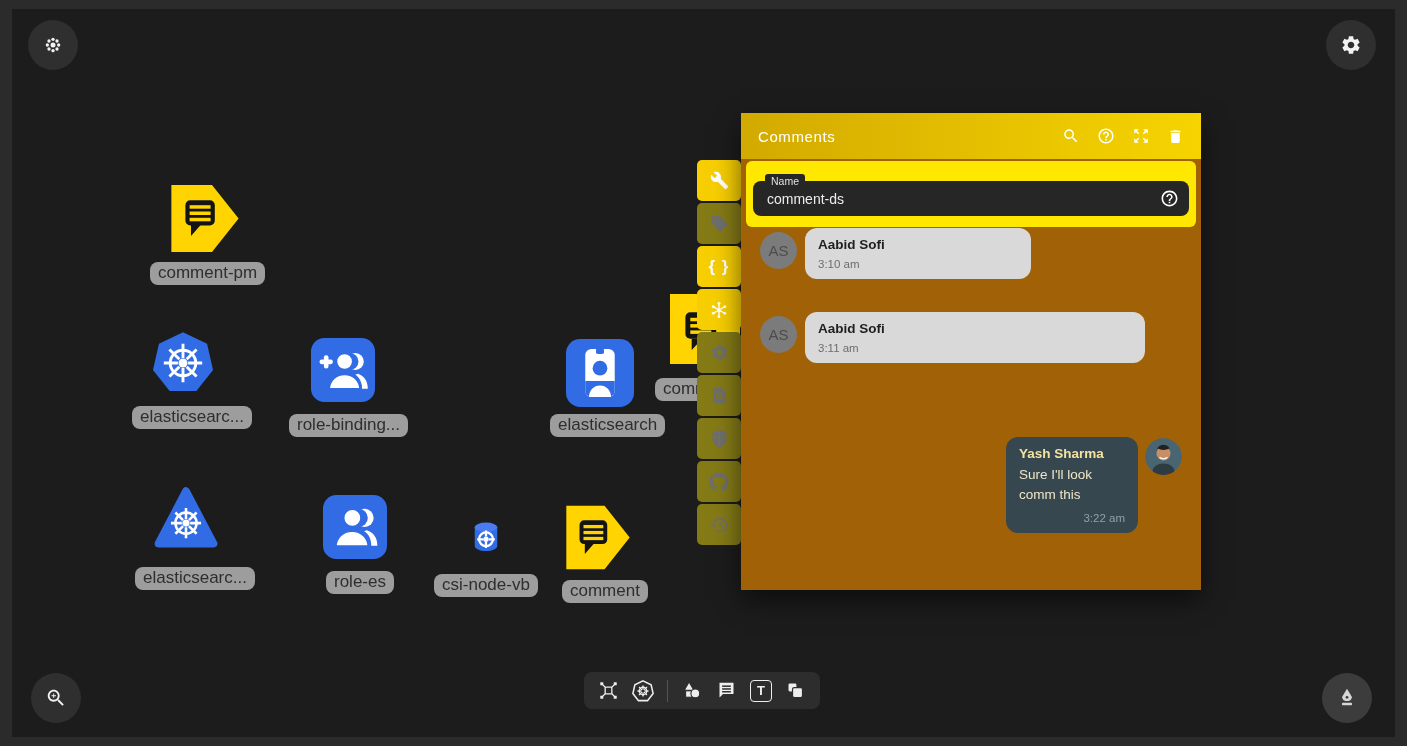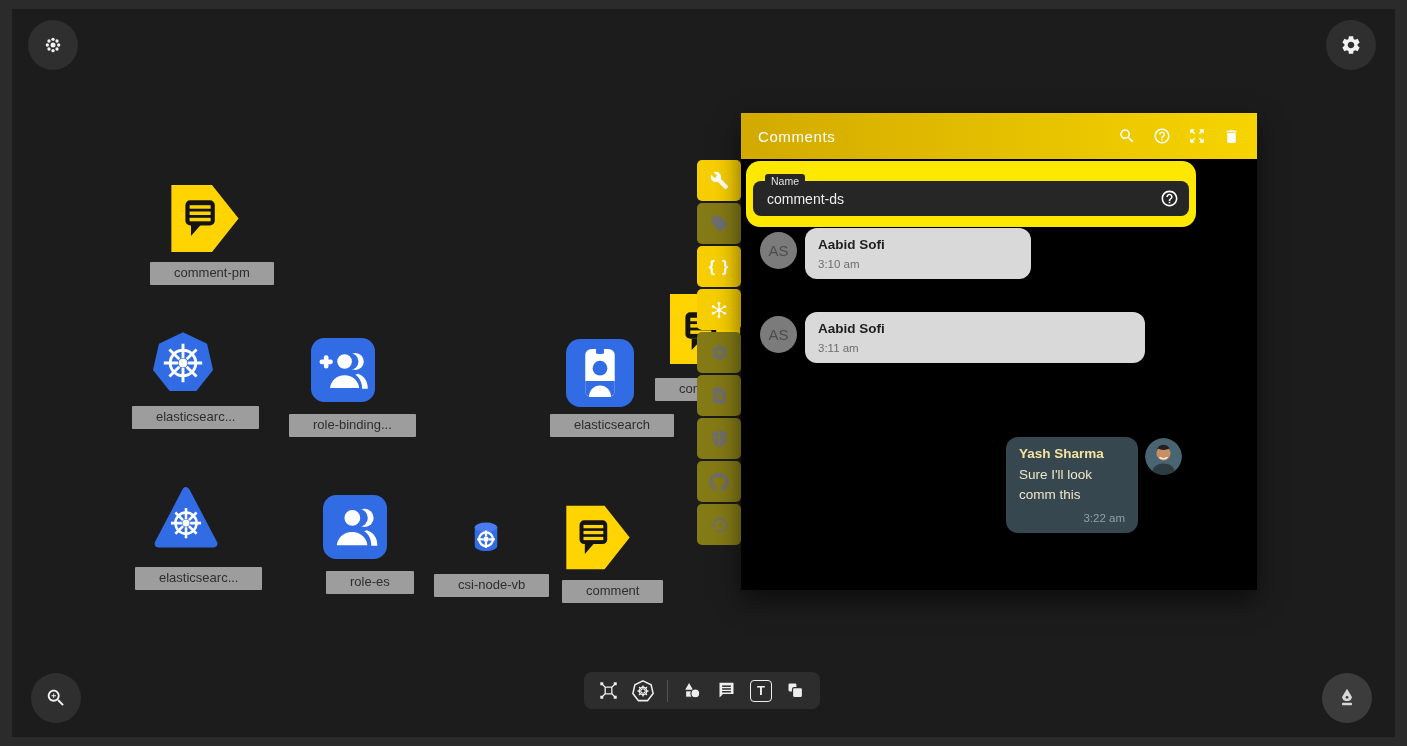--- a/index.html
+++ b/index.html
@@ -7,45 +7,45 @@
   .stage{position:relative;width:1407px;height:746px;background:#2b2b2b;}
   .canvas{position:absolute;left:12px;top:9px;right:12px;bottom:9px;background:#1c1c1c;}
 
   
   .btn-circle{position:absolute;width:50px;height:50px;border-radius:50%;background:#2f2f2f;
     display:flex;align-items:center;justify-content:center;z-index:9;cursor:pointer;}
   .btn-circle svg{display:block;}
 
   
   .node{position:absolute;z-index:1;}
-  .chip{position:absolute;z-index:2;background:#9d9d9d;color:#2e2e2e;font-size:13px;
-    padding:1px 24px 3px;border-radius:1px;white-space:nowrap;line-height:19px;}
+  .chip{position:absolute;z-index:2;background:#9d9d9d;color:#2e2e2e;font-size:17px;
+    padding:1px 8px 3px;border-radius:8px;white-space:nowrap;line-height:19px;}
 
   
   .vstrip{position:absolute;left:697px;top:160px;width:44px;z-index:4;display:flex;
     flex-direction:column;gap:2px;}
   .vt-btn{width:44px;height:41px;border-radius:5px;display:flex;align-items:center;
     justify-content:center;cursor:pointer;}
   .vt-btn.on{background:#f6ce02;}
   .vt-btn.off{background:#847a16;}
   .vt-btn.on svg,.vt-btn.on span{color:#fff;fill:#fff;}
   .vt-btn.off svg,.vt-btn.off span{color:#6e6e6e;fill:#6e6e6e;}
   .vt-braces{font-size:17px;font-weight:bold;letter-spacing:1px;}
 
   
-  .panel{position:absolute;left:741px;top:113px;width:516px;height:477px;background:#000000;
+  .panel{position:absolute;left:741px;top:113px;width:460px;height:477px;background:#a16207;
     z-index:6;box-shadow:0 10px 24px rgba(0,0,0,.55);}
   .panel-header{height:46px;background:linear-gradient(90deg,#d2aa00,#f6d400);display:flex;
     align-items:center;padding:0 17px;}
   .panel-title{color:#fff;font-size:15px;letter-spacing:.6px;}
   .panel-actions{margin-left:auto;display:flex;align-items:center;gap:17px;}
   .panel-actions .pa{cursor:pointer;display:flex;}
 
   .name-section{position:absolute;left:5px;top:48px;width:450px;height:66px;background:#ffe800;
-    border-radius:14px;}
+    border-radius:6px;}
   .name-input-wrap{position:absolute;left:7px;top:20px;width:436px;height:35px;background:#262626;
     border-radius:8px;}
   .name-label{position:absolute;left:12px;top:-7px;background:#262626;color:#e0e0e0;font-size:10.5px;
     padding:1px 6px;border-radius:3px;}
   .name-input{position:absolute;left:0;top:0;width:100%;height:100%;background:transparent;border:none;
     outline:none;color:#ececec;font-size:14px;padding:0 40px 0 14px;box-sizing:border-box;
     font-family:Liberation Sans, sans-serif;}
   .name-help{position:absolute;right:10px;top:8px;cursor:pointer;}
 
   .avatar-initials{position:absolute;width:37px;height:37px;border-radius:50%;background:#7b7b7b;

